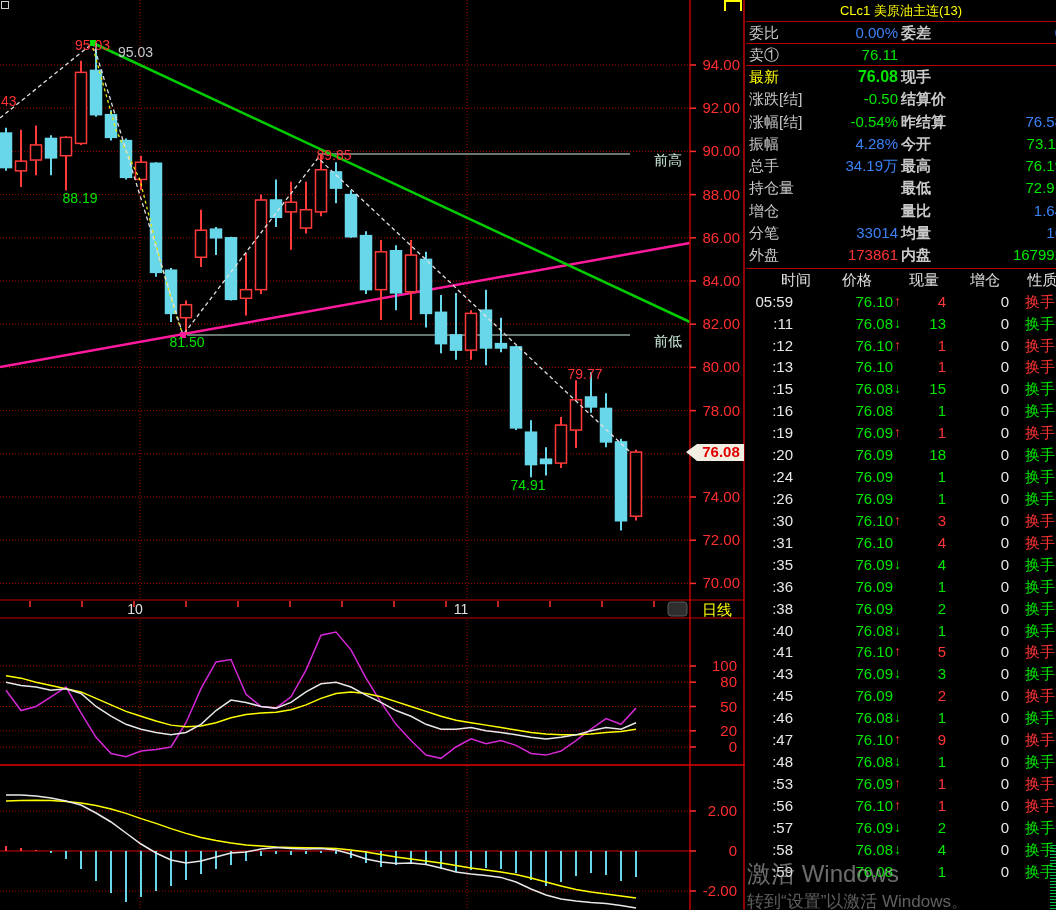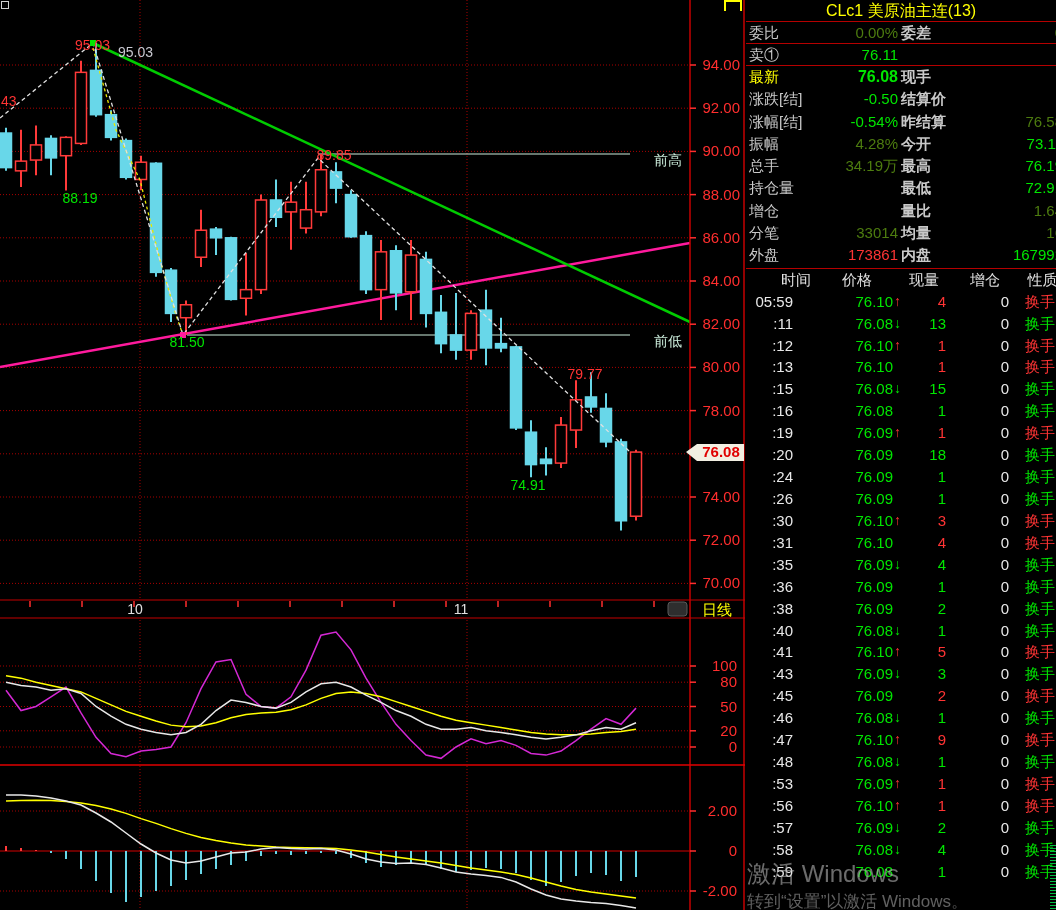--- a/index.html
+++ b/index.html
@@ -1,23 +1,23 @@
 <!DOCTYPE html>
 <html><head>
 <meta charset="utf-8">
 <style>
   html,body{margin:0;padding:0;background:#111;}
   #app{position:relative;width:1056px;height:910px;background:#000;overflow:hidden;
        font-family:"Liberation Sans",sans-serif;color:#c9c9c9;}
   svg text{font-family:"Liberation Sans",sans-serif;}
-  .green{color:#00e600}.red{color:#ff3434}.white{color:#4d7c0f}
+  .green{color:#00e600}.red{color:#ff3434}.white{color:#3b82f6}
   .gray{color:#c9c9c9}.yellow{color:#ffff00}
   
   #right-panel{position:absolute;left:746px;top:0;width:310px;height:910px;background:#000;}
-  .rp-title{height:21px;line-height:21px;text-align:center;color:#ffff00;font-size:16px;
+  .rp-title{height:21px;line-height:21px;text-align:center;color:#ffff00;font-size:13px;
             border-bottom:1px solid #b50000;white-space:nowrap;}
   .rp-row{position:relative;height:21px;line-height:21px;font-size:15px;border-bottom:1px solid #b50000;white-space:nowrap;}
   .rp-row .l1,.irow .l1{position:absolute;left:3px;}
   .rp-row .v1,.irow .v1{position:absolute;left:55px;width:97px;text-align:right;}
   .rp-row .l2,.irow .l2{position:absolute;left:155px;font-weight:bold;}
   .rp-row .v2,.irow .v2{position:absolute;left:230px;width:87px;text-align:right;}
   #info-rows{position:relative;}
   .irow{position:relative;height:22.3px;line-height:22.3px;font-size:15px;white-space:nowrap;}
   .v1.big{font-size:16px;font-weight:bold;}
   

